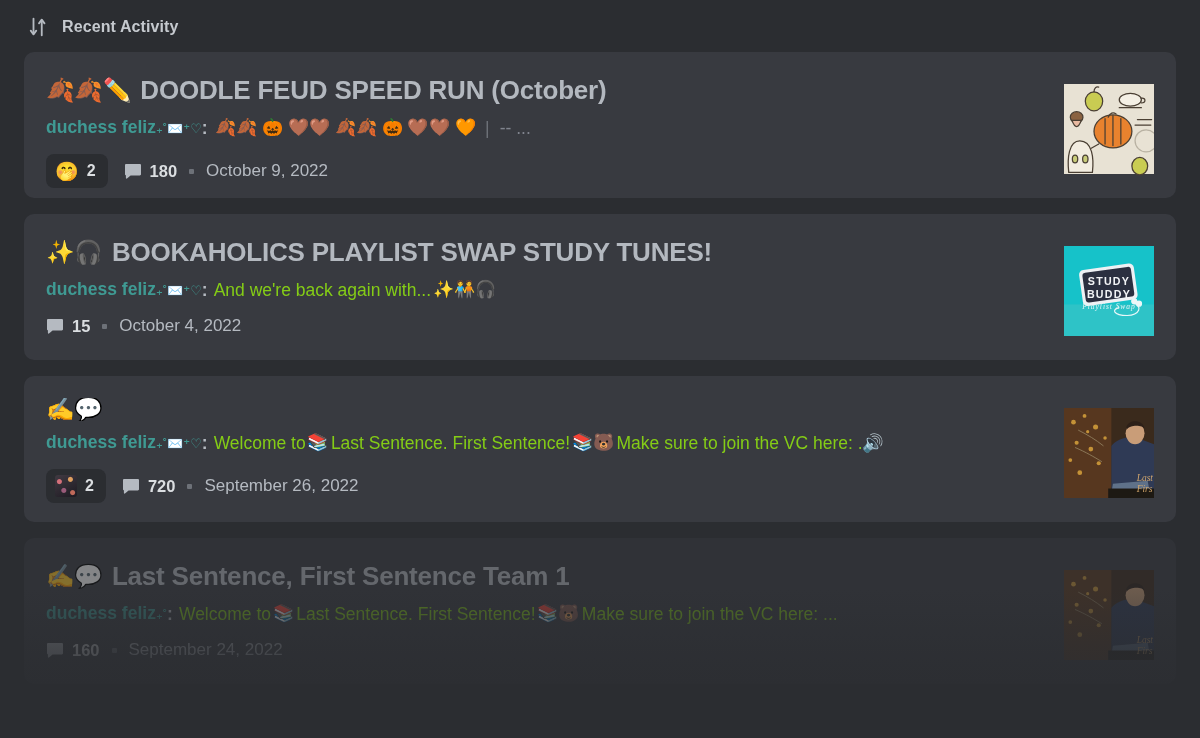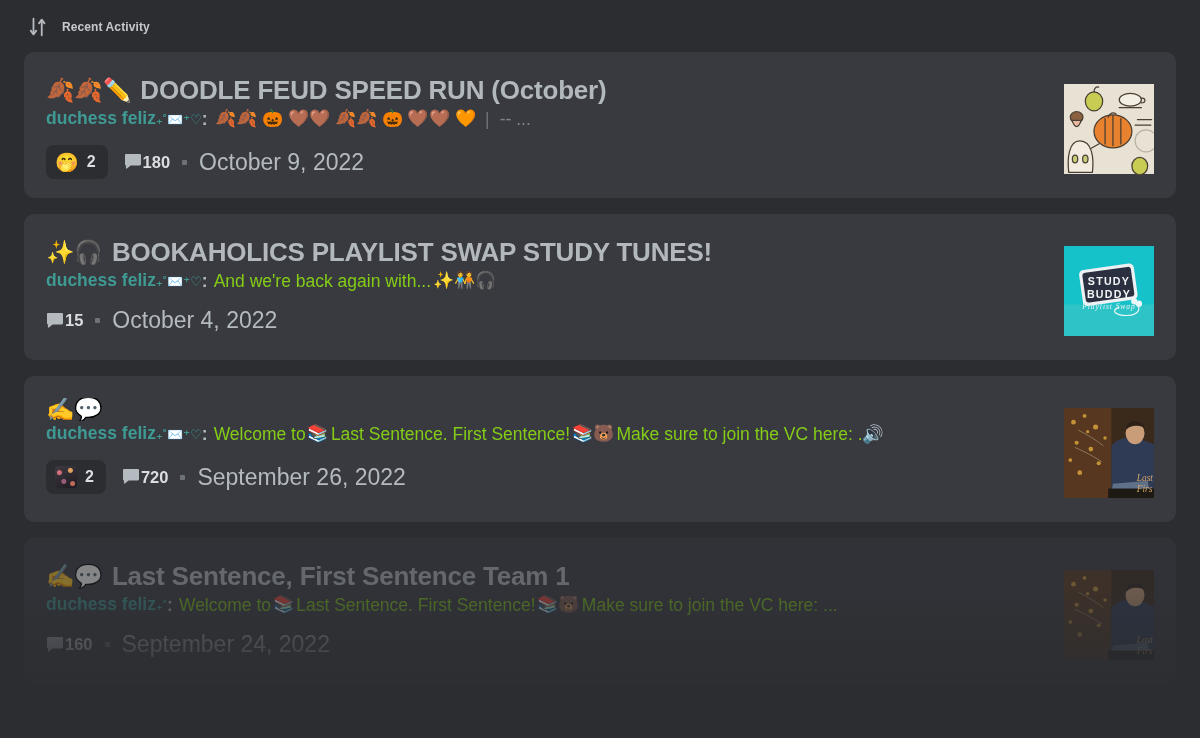--- a/index.html
+++ b/index.html
@@ -29,21 +29,21 @@
     width: 22px;
     height: 22px;
     display: inline-flex;
     align-items: center;
     justify-content: center;
     color: #b5bac1;
     flex: none;
   }
   .sort-icon svg { display: block; }
   .activity-header-title {
-    font-size: 12px;
+    font-size: 16px;
     font-weight: 600;
     color: #c5c9ce;
     letter-spacing: .1px;
   }
 
   
   .activity-list {
     padding: 0 24px;
     display: flex;
     flex-direction: column;
@@ -85,20 +85,21 @@
     letter-spacing: -0.2px;
   }
   .card-title .t-emoji {
     font-size: 23px;
     line-height: 1;
     margin-right: 1px;
   }
   .card-title .t-text { margin-left: 6px; text-align: right; }
 
   .card-preview {
+    margin-top: 9px;
     font-size: 17.5px;
     line-height: 24px;
     color: #b5bac1;
     white-space: nowrap;
     overflow: hidden;
     display: flex;
     align-items: center;
     gap: 0px;
   }
   .author {
@@ -147,34 +148,34 @@
       radial-gradient(circle at 20% 30%, #d4707a 0 2px, transparent 3px),
       radial-gradient(circle at 70% 20%, #e0a060 0 2px, transparent 3px),
       radial-gradient(circle at 40% 70%, #9a5b7a 0 2px, transparent 3px),
       radial-gradient(circle at 80% 80%, #c06a5a 0 2px, transparent 3px),
       linear-gradient(150deg, #413a42, #1d1a22);
   }
   .reaction-count { font-weight: 700; color: #dbdee1; font-size: 16px; }
 
   .comment-stat {
     display: inline-flex;
-    align-items: center;
-    gap: 1px;
+    align-items: flex-end;
+    gap: 8px;
   }
   .comment-icon { color: #b5bac1; display: inline-flex; }
   .comment-count { font-weight: 700; color: #dbdee1; font-size: 16.5px; }
 
   .meta-dot {
     width: 5px; height: 5px;
     background: #6d7178;
     border-radius: 1px;
     display: inline-block;
     margin: 0 -4px;
   }
-  .meta-date { color: #b5bac1; font-size: 23px; }
+  .meta-date { color: #b5bac1; font-size: 17px; }
 
   
   .card-thumb {
     width: 114px;
     height: 114px;
     border-radius: 12px;
     flex: none;
     overflow: hidden;
     position: relative;
     padding-left: 24px;

